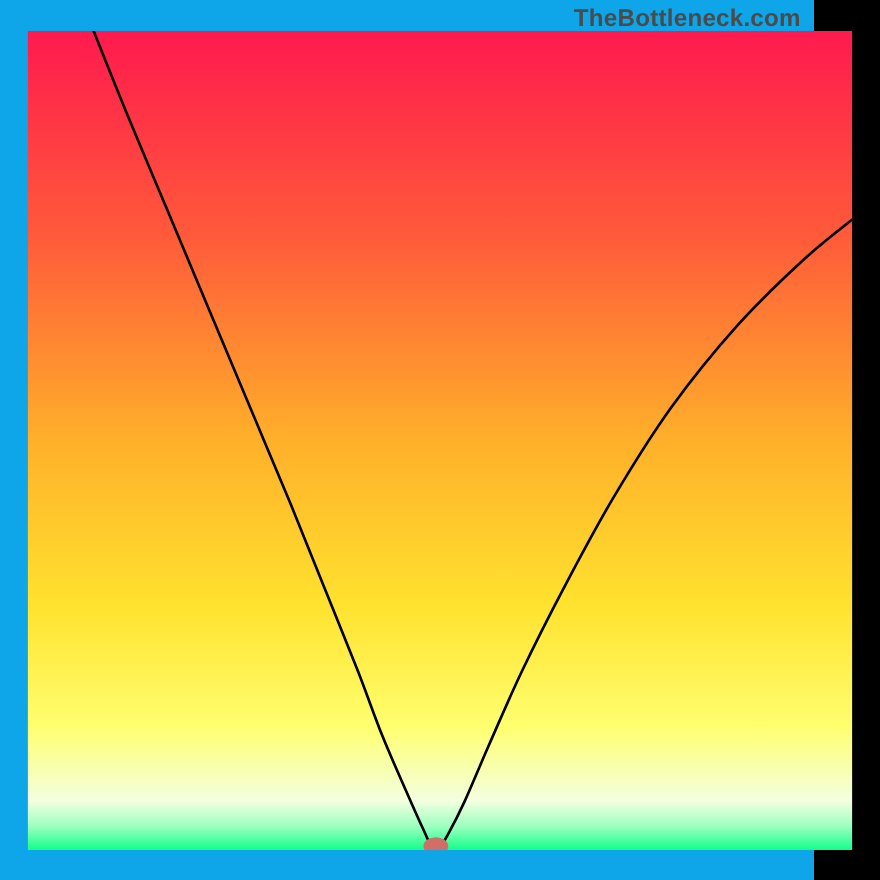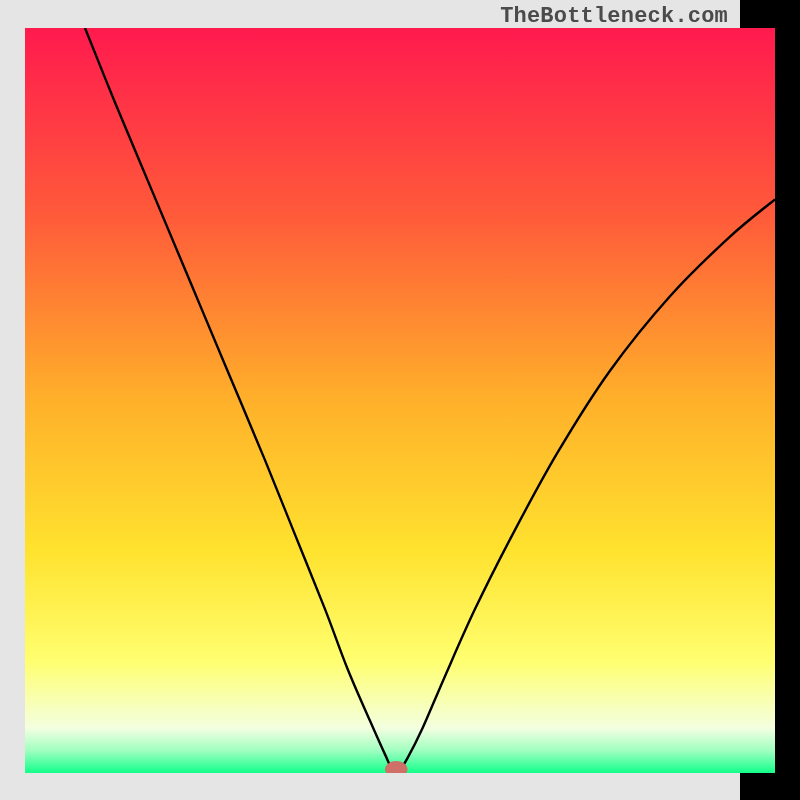--- a/index.html
+++ b/index.html
@@ -8,22 +8,21 @@
     width: 800px;
     height: 800px;
     background: #000;
     font-family: Arial, Helvetica, sans-serif;
     overflow: hidden;
   }
   .frame {
     position: relative;
     width: 740px;
     height: 800px;
-    background: #e5e5e5;
-    font-family: Liberation Mono, monospace;
+    background: #0ea5e9;
   }
   .watermark {
     position: absolute;
     top: 4px;
     right: 12px;
     color: #4b4b4b;
     font-size: 22px;
     font-weight: 600;
     letter-spacing: 0.2px;
     z-index: 5;

